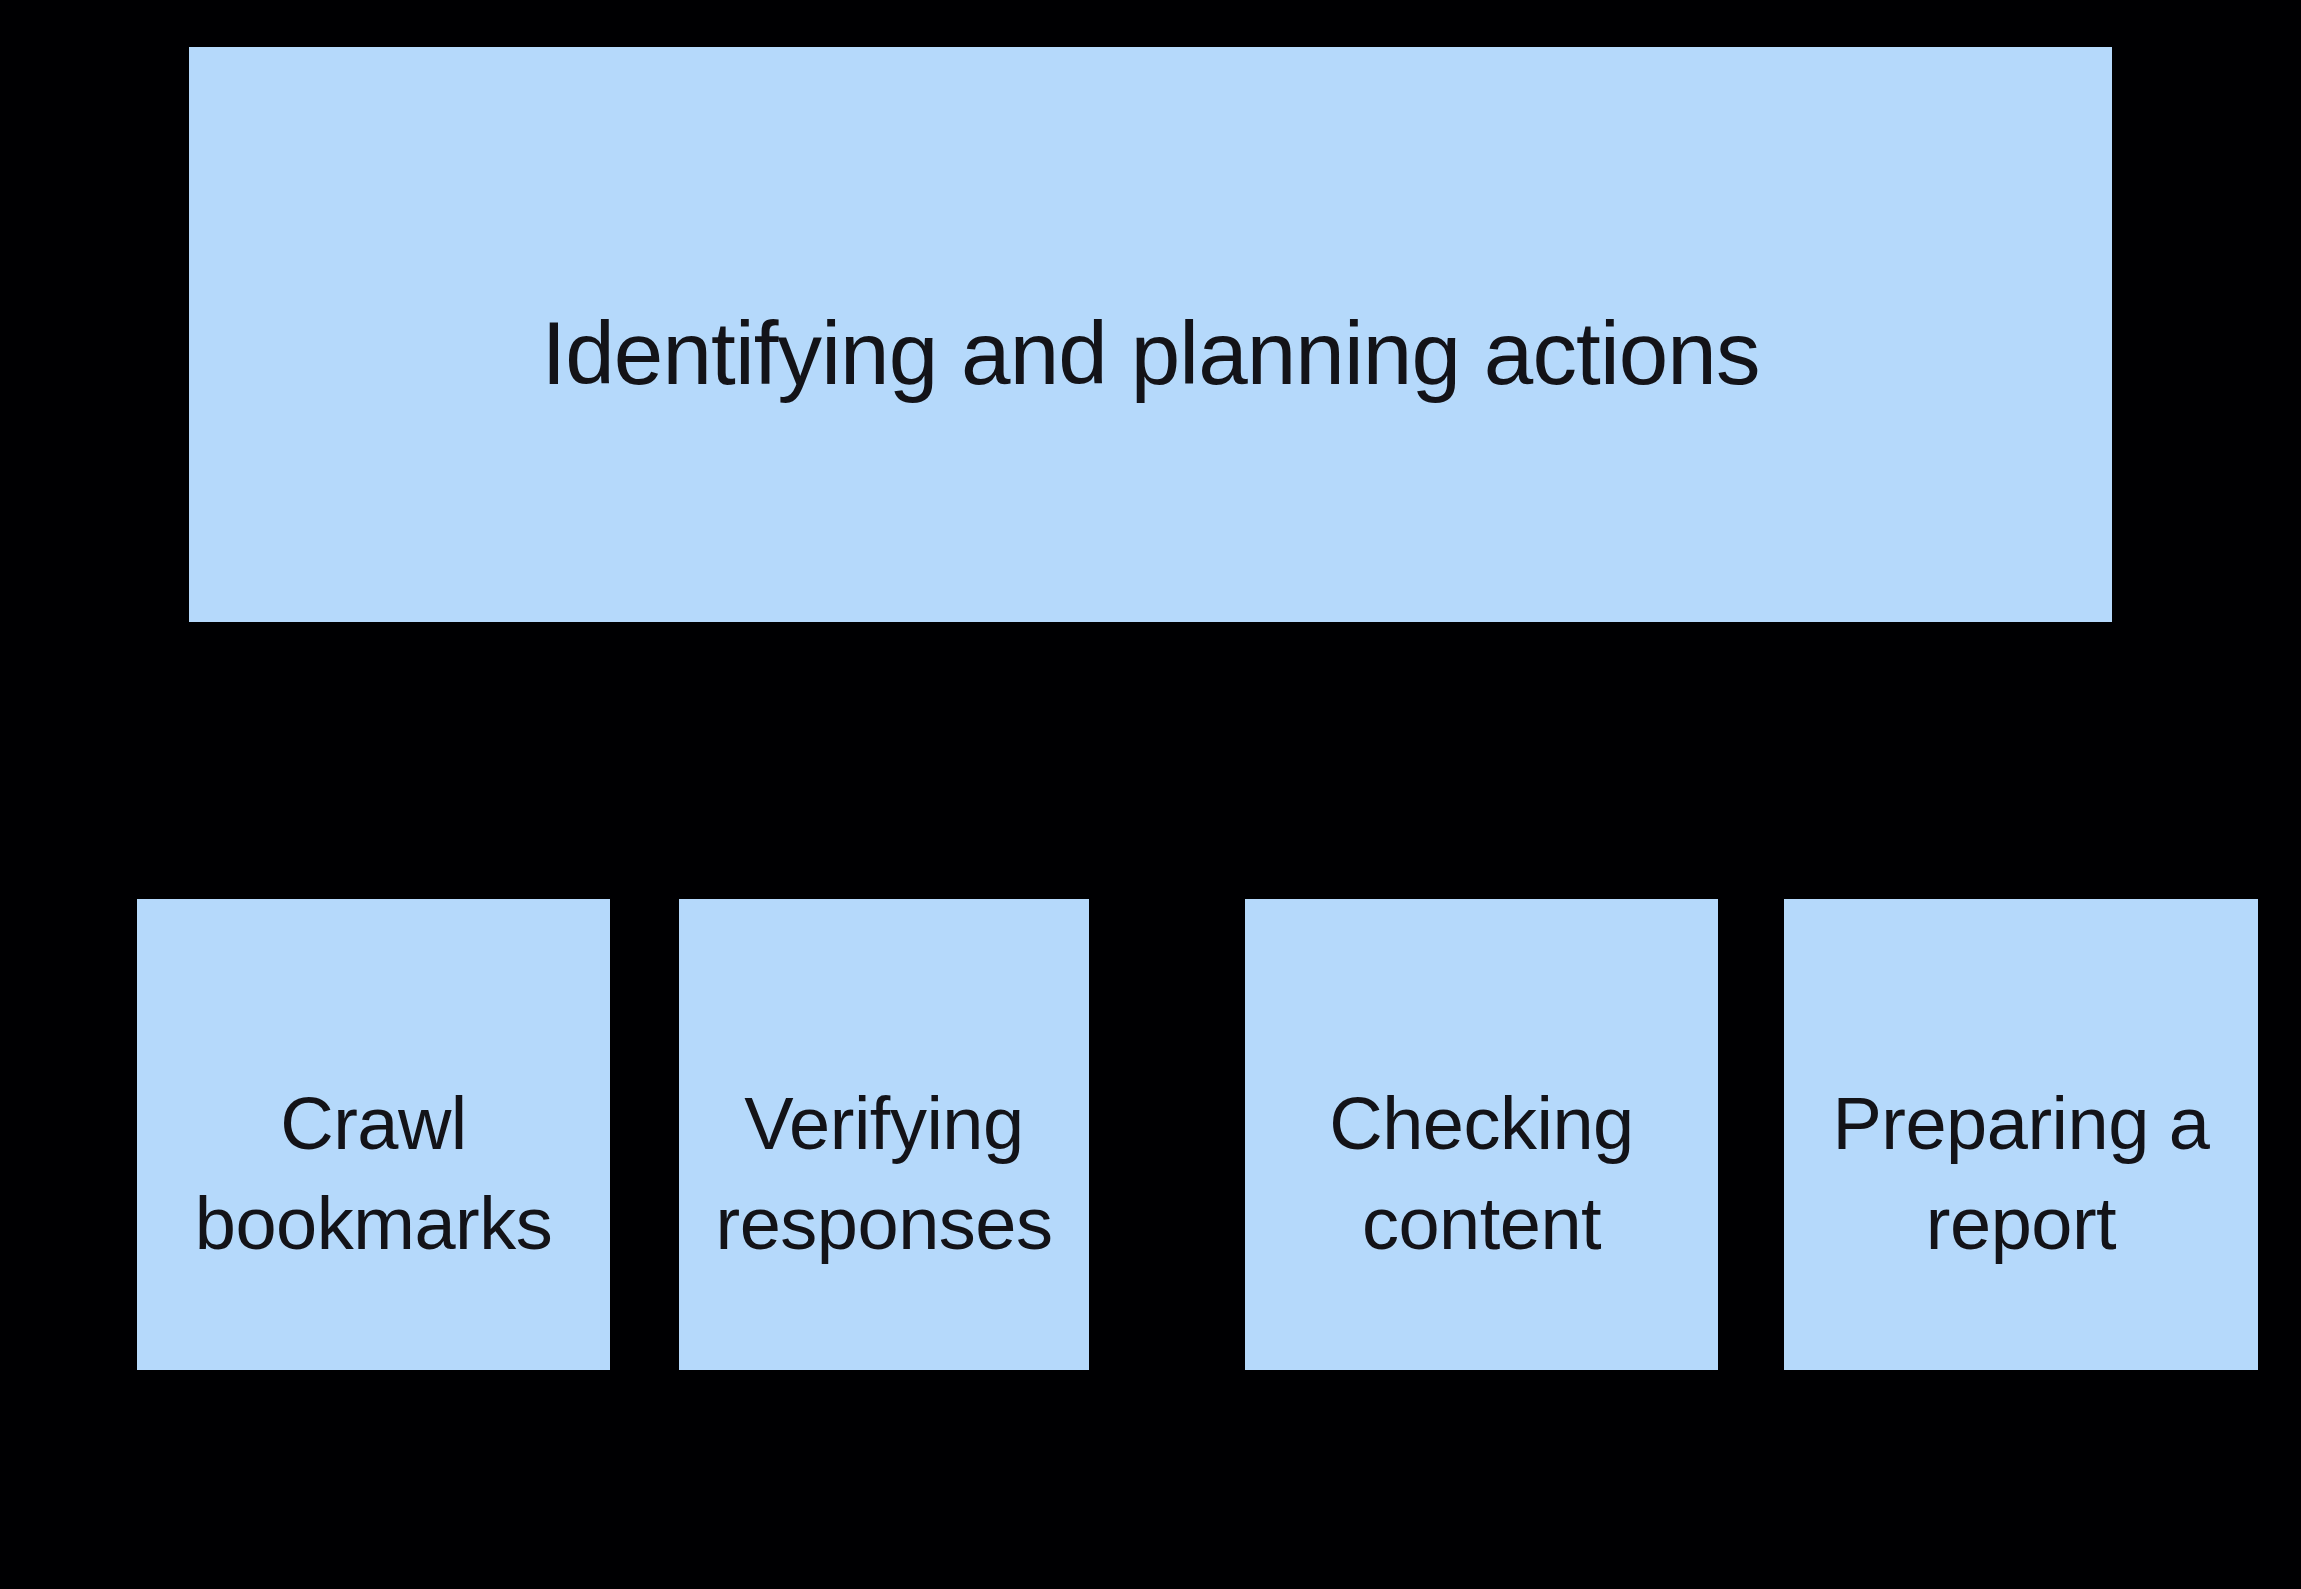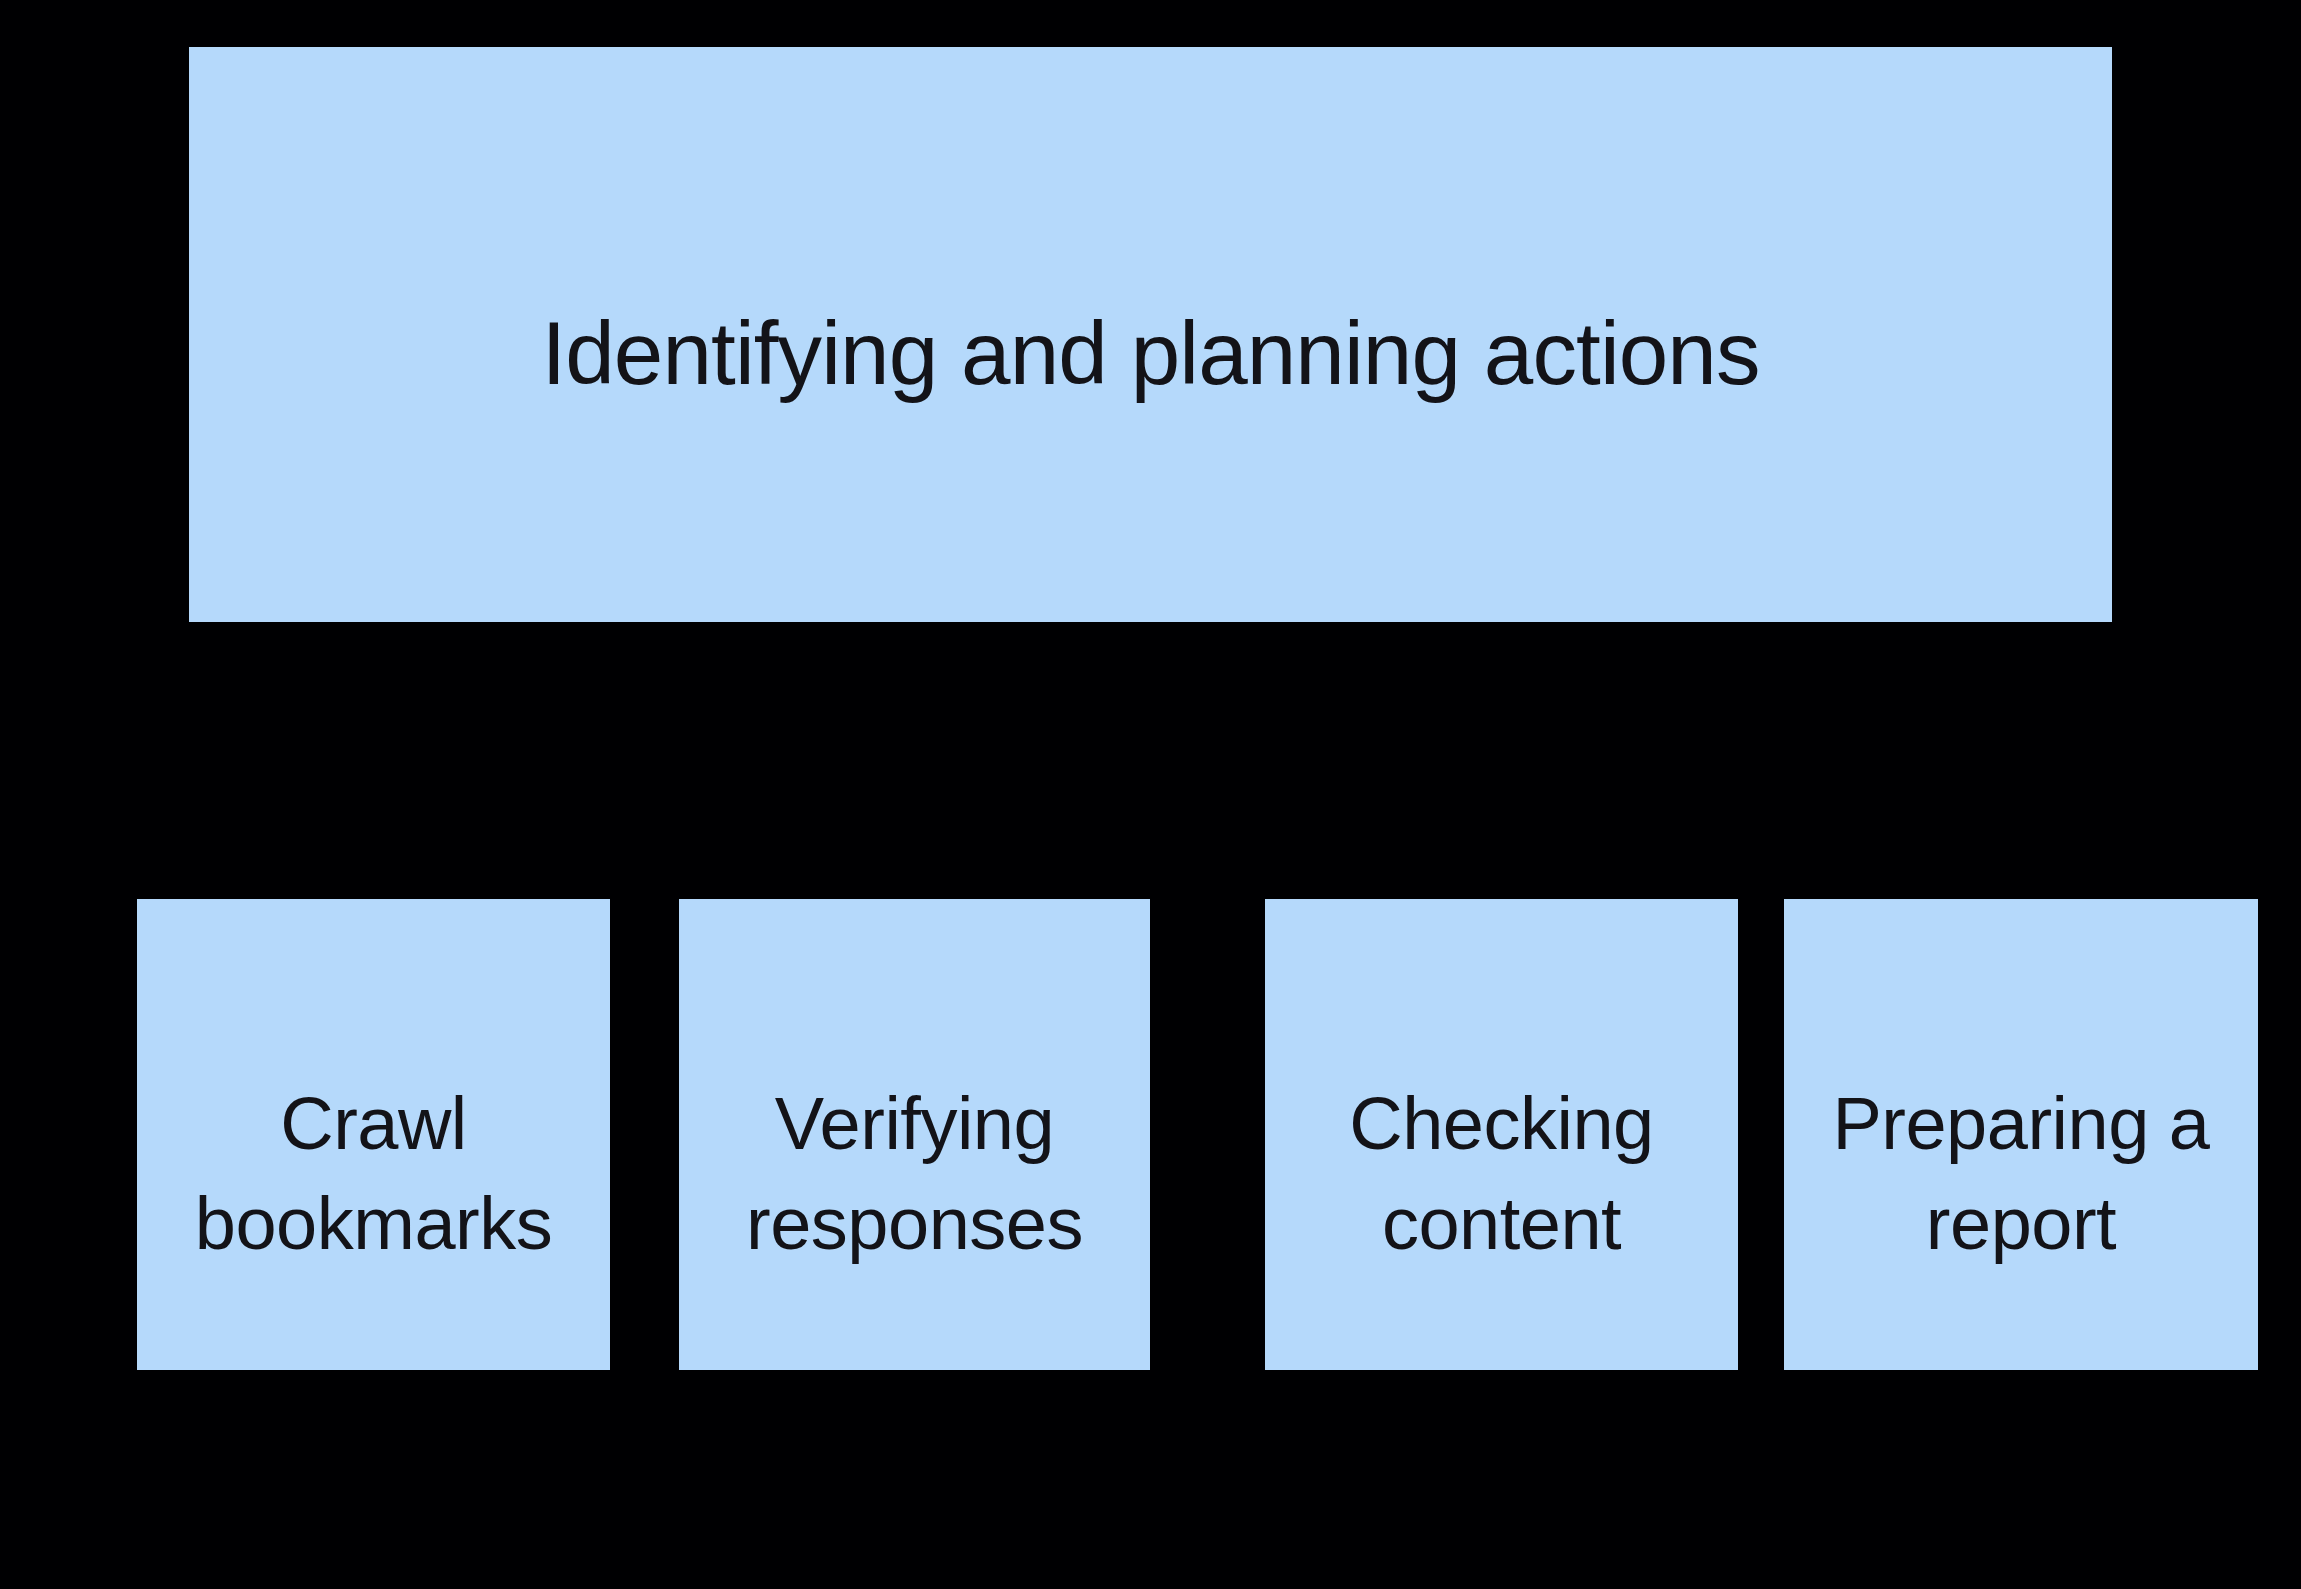--- a/index.html
+++ b/index.html
@@ -41,22 +41,22 @@
     top: 899px;
     height: 471px;
     font-size: 74px;
     line-height: 1.35;
     padding-top: 79px;
     padding-left: 19px;
     padding-right: 19px;
     letter-spacing: -0.5px;
   }
   .node-child-1 { left: 97px;  width: 473px; margin-left: 40px; }
-  .node-child-2 { left: 679px;  width: 471px; justify-content: center; }
-  .node-child-3 { left: 1245px; width: 473px; margin-left: 20px; }
+  .node-child-2 { left: 679px;  width: 410px; justify-content: center; }
+  .node-child-3 { left: 1245px; width: 473px; }
   .node-child-4 { left: 1784px; width: 474px; }
 </style>
 </head>
 <body>
 
 <div class="canvas">
 
   <div class="node node-root">
     <span>Identifying and planning actions</span>
   </div>

